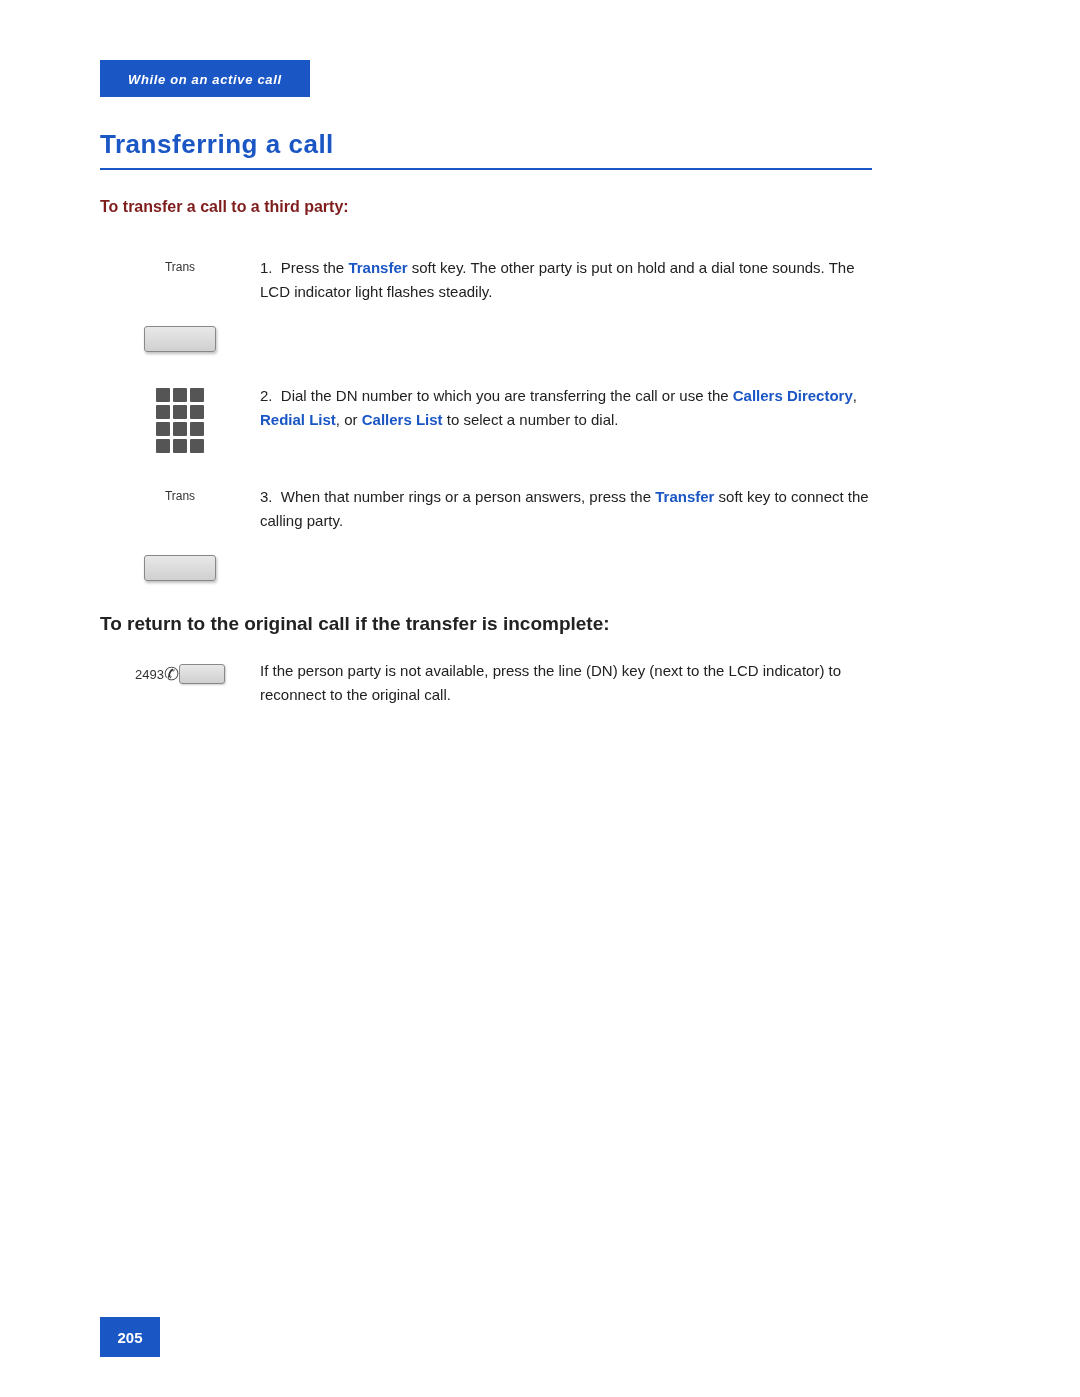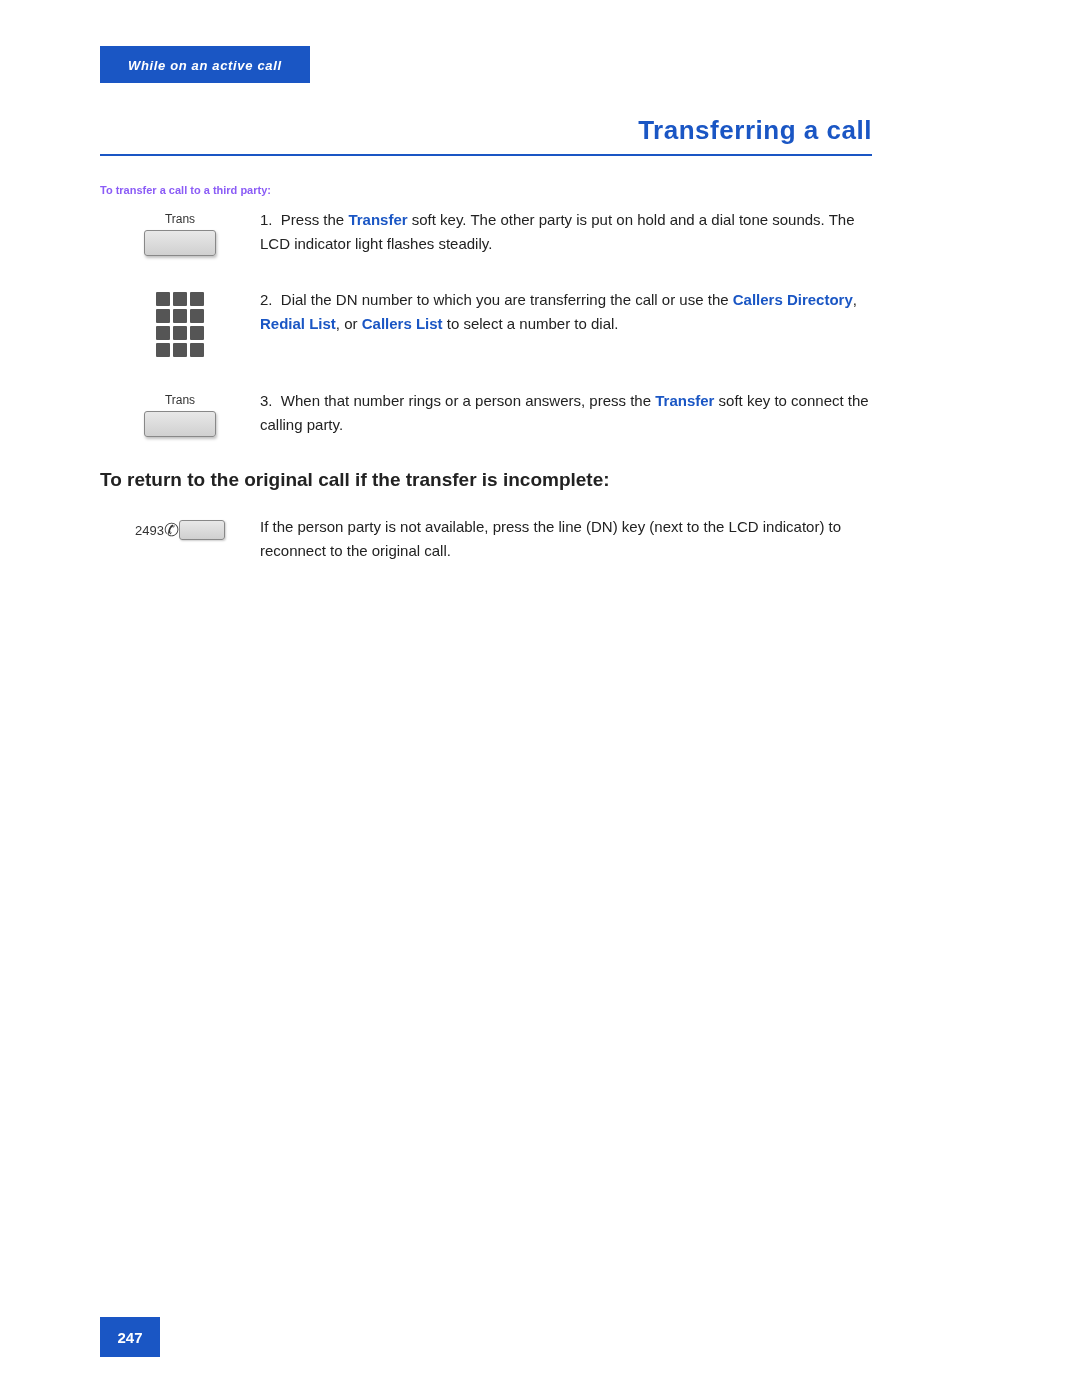--- a/index.html
+++ b/index.html
@@ -14,21 +14,21 @@
       background: #ffffff;
       font-family: Arial, Helvetica, sans-serif;
       font-size: 15px;
       color: #222222;
       position: relative;
     }
 
     .page-container {
       width: 972px;
       min-height: 1397px;
-      padding: 46px 100px 80px 100px;
+      padding: 60px 100px 80px 100px;
       position: relative;
     }
 
     
     .context-banner {
       background-color: #1a56c4;
       display: inline-block;
       padding: 10px 28px;
       margin-bottom: 32px;
     }
@@ -43,37 +43,36 @@
 
     
     .page-title {
       font-size: 26px;
       font-weight: bold;
       color: #1a56c4;
       border-bottom: 2px solid #1a56c4;
       padding-bottom: 8px;
       margin-bottom: 28px;
       letter-spacing: 0.02em;
-      text-align: right;
     }
 
     
     .intro-text {
       font-size: 15px;
       color: #222222;
       margin-bottom: 28px;
       line-height: 1.5;
     }
 
     
     .section-heading {
-      font-size: 11px;
-      font-weight: bold;
-      color: #8b5cf6;
-      margin-bottom: 12px;
+      font-size: 16px;
+      font-weight: bold;
+      color: #7f1d1d;
+      margin-bottom: 40px;
     }
 
     
     .instruction-row {
       display: flex;
       align-items: flex-start;
       margin-bottom: 32px;
     }
 
     .instruction-icon {
@@ -90,20 +89,21 @@
       font-size: 15px;
       line-height: 1.6;
       color: #222222;
     }
 
     
     .softkey-btn {
       display: flex;
       flex-direction: column;
       align-items: center;
+      gap: 48px;
     }
 
     .softkey-label {
       font-size: 12px;
       color: #333;
       margin-bottom: 4px;
       font-family: Arial, sans-serif;
     }
 
     .softkey-rect {
@@ -268,16 +268,16 @@
           <span class="phone-icon">✆</span>
           <div class="dn-softkey-rect"></div>
         </div>
       </div>
       <div class="instruction-text">If the person party is not available, press the line (DN) key (next to the LCD indicator) to reconnect to the original call.</div>
     </div>
   </div>
 
   
   <div class="page-number-box">
-    <span>247</span>
+    <span>205</span>
   </div>
 
 </div>
 
 </body></html>

